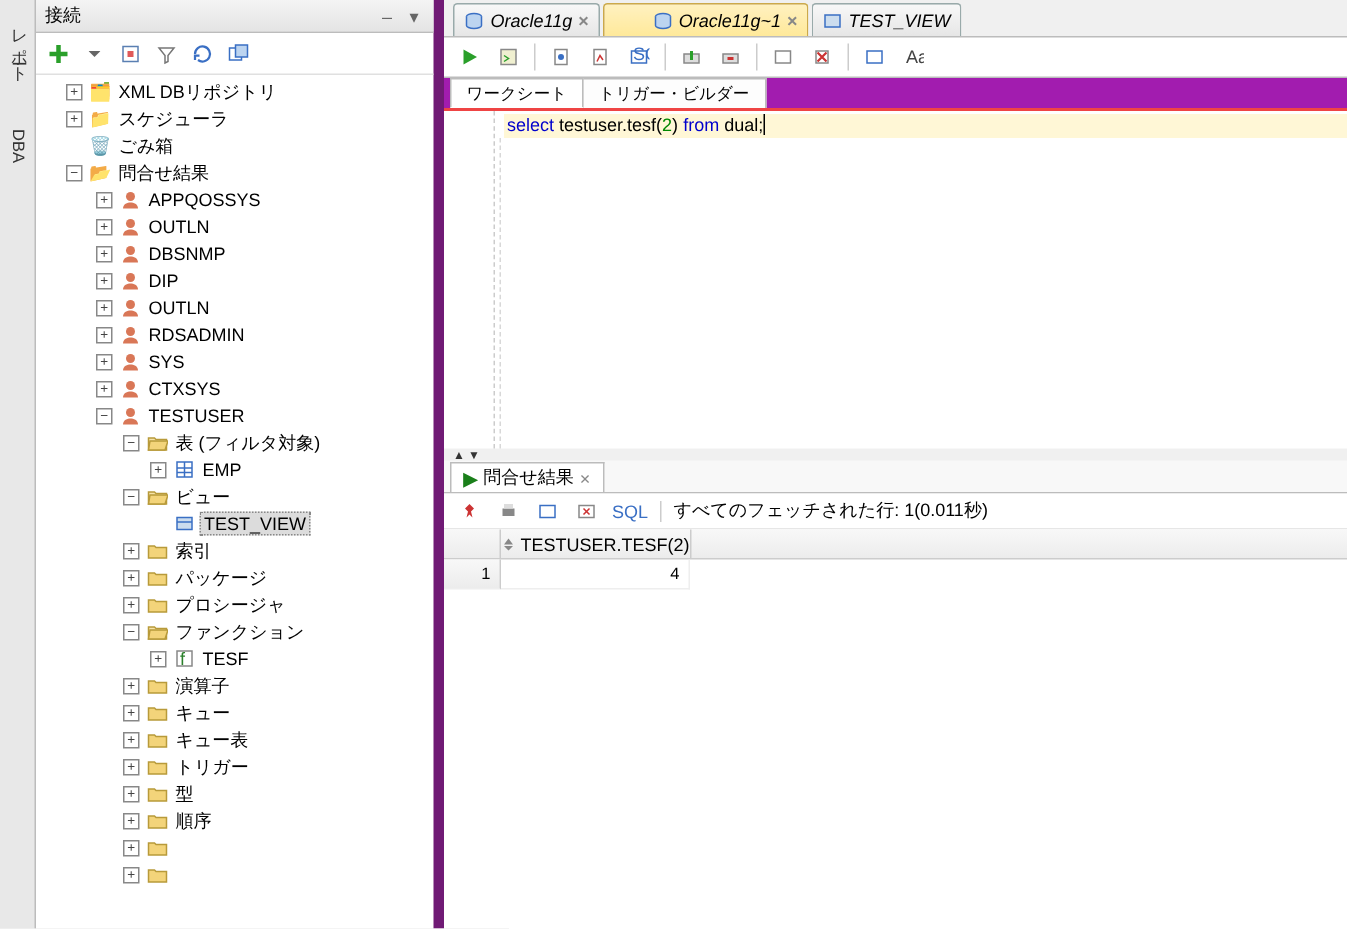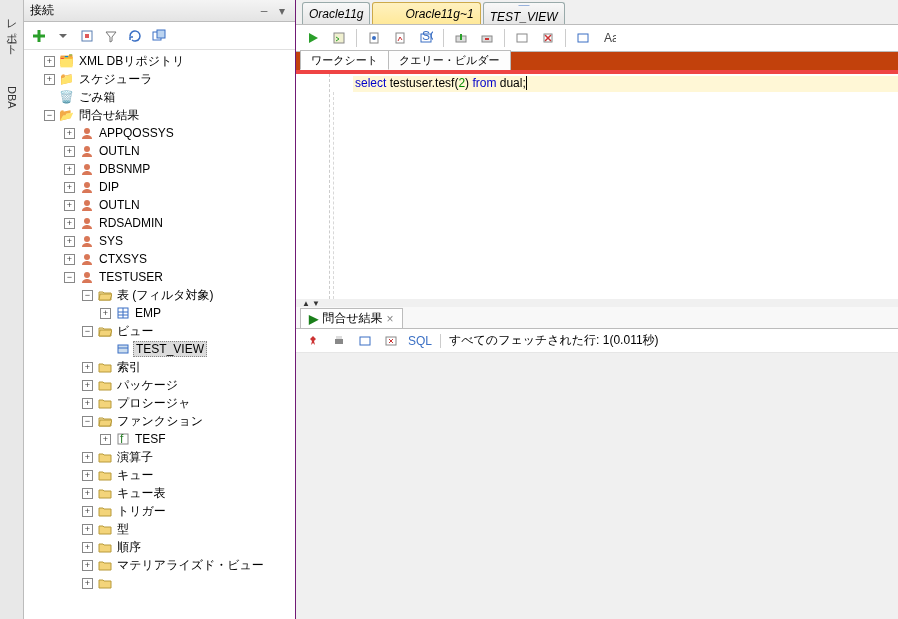--- a/index.html
+++ b/index.html
@@ -1,48 +1,48 @@
 <!DOCTYPE html>
 <html><head>
 <meta charset="utf-8">
 <style>
   * { margin:0; padding:0; box-sizing:border-box; font-family:"Meiryo","MS PGothic",sans-serif; font-size:12px; }
   body { background:#f0f0f0; width:898px; height:619px; overflow:hidden; display:flex; }
   .vtab-bar { width:24px; background:#e8e8e8; border-right:1px solid #bcbcbc; display:flex; flex-direction:column; align-items:center; padding-top:8px; gap:28px;}
   .vtab { writing-mode:vertical-rl; font-size:11px; color:#333; padding:4px 2px; cursor:pointer;}
-  .left-panel { width:272px; background:#fff; border-right:1px solid #701a75; display:flex; flex-direction:column;}
+  .left-panel { width:272px; background:#fff; border-right:7px solid #701a75; display:flex; flex-direction:column;}
   .panel-hdr { height:22px; background:linear-gradient(#f4f4f4,#e4e4e4); border-bottom:1px solid #bcbcbc; display:flex; align-items:center; padding:0 6px; font-size:11px;}
   .panel-hdr .spacer{flex:1;}
   .panel-hdr .hbtn{width:14px;height:14px;margin-left:4px;display:flex;align-items:center;justify-content:center;color:#666;cursor:pointer;}
   .panel-tb { height:28px; display:flex; align-items:center; gap:6px; padding:0 6px; border-bottom:1px solid #e0e0e0;}
   .tbtn{width:18px;height:18px;display:flex;align-items:center;justify-content:center;cursor:pointer;}
   .tree { flex:1; overflow:auto; padding:2px 0;}
   .tree ul{list-style:none;}
   .tree li{white-space:nowrap;}
   .trow{display:flex;align-items:center;height:18px;gap:2px;cursor:pointer;}
   .exp{width:11px;height:11px;border:1px solid #888;font-size:9px;line-height:9px;text-align:center;color:#444;margin-right:2px;}
   .noexp{width:11px;height:11px;margin-right:2px;}
   .ico{width:16px;height:16px;display:flex;align-items:center;justify-content:center;}
   .lbl{padding:0 2px;}
   .sel{background:#dcdcdc;border:1px dotted #888;}
   .ind1{padding-left:20px;} .ind2{padding-left:40px;} .ind3{padding-left:58px;} .ind4{padding-left:76px;}
   .right-panel{flex:1;display:flex;flex-direction:column;background:#f0f0f0;}
   .ftabs{height:24px;display:flex;align-items:flex-end;padding-left:6px;gap:-1px;}
-  .ftab{height:22px;border:1px solid #9aa;border-bottom:none;border-radius:3px 3px 0 0;background:linear-gradient(#f8f8f8,#e6e6e6);padding:0 6px;display:flex;align-items:center;gap:4px;font-size:11px;cursor:pointer;margin-right:2px;flex-direction:column;}
+  .ftab{height:22px;border:1px solid #9aa;border-bottom:none;border-radius:3px 3px 0 0;background:linear-gradient(#f8f8f8,#e6e6e6);padding:0 6px;display:flex;align-items:center;gap:4px;font-size:11px;cursor:pointer;margin-right:2px;}
   .ftab.act{background:linear-gradient(#fff1c0,#ffe99a);border-color:#cca94a;padding-left:32px;}
   .ftab .x{color:#888;font-weight:bold;cursor:pointer;}
   .ws-tb{height:28px;background:#fff;border-top:1px solid #bcbcbc;border-bottom:1px solid #bcbcbc;display:flex;align-items:center;gap:4px;padding:0 6px;}
   .wsbtn{width:22px;height:22px;display:flex;align-items:center;justify-content:center;border:1px solid transparent;border-radius:2px;cursor:pointer;}
   .sep{width:1px;height:18px;background:#ccc;margin:0 2px;}
-  .subtabs{height:22px;background:#c2410c;display:flex;align-items:flex-end;padding-left:4px;border-bottom:4px solid #ef4444;}
+  .subtabs{height:22px;background:#a21caf;display:flex;align-items:flex-end;padding-left:4px;border-bottom:2px solid #ef4444;}
   .stab{height:20px;border:1px solid #bcbcbc;border-bottom:none;background:#fdfdfd;padding:0 10px;display:flex;align-items:center;font-size:11px;cursor:pointer;margin-right:-1px;}
   .stab.act{background:#fff;border-bottom:1px solid #fff;position:relative;z-index:1;}
   .editor{height:225px;background:#fff;position:relative;}
   .gutter{position:absolute;left:0;top:0;bottom:0;width:34px;border-right:1px dashed #ccc;}
-  .code-line{position:absolute;left:57px;top:2px;height:16px;background:#fff7d6;right:0;font-family:Consolas,monospace;font-size:12px;padding-left:2px;}
+  .code-line{position:absolute;left:40px;top:2px;height:16px;background:#fff7d6;right:0;font-family:Consolas,monospace;font-size:12px;padding-left:2px;}
   .kw{color:#0000cc;}
   .num{color:#008800;}
   .cursor{border-right:1px solid #000;animation:bl 1s step-end infinite;}
   @keyframes bl{50%{border-color:transparent}}
   .dots-row{position:absolute;left:34px;top:18px;bottom:0;width:4px;border-right:1px dashed #d8d8d8;}
   .splitter{height:8px;background:#f0f0f0;display:flex;align-items:center;padding-left:6px;gap:2px;}
   .splitter span{font-size:8px;color:#333;}
   .rtabs{height:22px;background:#f8f8f8;display:flex;align-items:flex-end;padding-left:4px;border-bottom:1px solid #bcbcbc;}
   .rtab{height:20px;border:1px solid #bcbcbc;border-bottom:none;background:#fff;padding:0 8px;display:flex;align-items:center;gap:4px;font-size:11px;}
   .run{color:#1a7f1a;font-weight:bold;}
@@ -427,21 +427,20 @@
                   </div>
                 </li>
                 <li>
                   <div class="trow ind3">
                     <span class="exp">+</span>
                     <span class="ico">
                       <svg width="14" height="14">
                         <path d="M1 4h4l1 1h7v7H1z" fill="#f3d47a" stroke="#b89a3a"></path>
                       </svg>
                     </span>
-                    <span class="lbl">マテリアライズド・ビュー</span>
                   </div>
                 </li>
                 <li>
                   <div class="trow ind3">
                     <span class="exp">+</span>
                     <span class="ico">
                       <svg width="14" height="14">
                         <path d="M1 4h4l1 1h7v7H1z" fill="#f3d47a" stroke="#b89a3a"></path>
                       </svg>
                     </span>
@@ -543,21 +542,21 @@
         </svg>
       </span>
     <span class="wsbtn">
         <svg width="14" height="14">
           <text x="2" y="11" font-size="10" fill="#444">Aa</text>
         </svg>
       </span>
   </div>
   <div class="subtabs">
     <div class="stab act">ワークシート</div>
-    <div class="stab">クエリー・ビルダー</div>
+    <div class="stab">トリガー・ビルダー</div>
   </div>
   <div class="editor">
     <div class="gutter"></div>
     <div class="dots-row"></div>
     <div class="code-line">
       <span class="kw">select</span><span> testuser.tesf(</span><span class="num">2</span><span>) </span><span class="kw">from</span><span> dual;</span><span class="cursor"></span>
     </div>
   </div>
   <div class="splitter">
       <span>▲</span>
@@ -590,13 +589,28 @@
     <span class="ico-btn">
         <svg width="14" height="14">
           <rect x="2" y="3" width="10" height="8" fill="#fff" stroke="#888"></rect>
           <path d="M5 5l4 4M9 5l-4 4" stroke="#c33"></path>
         </svg>
       </span>
     <span class="sql-lbl">SQL</span>
     <span class="vsep"></span>
     <span>すべてのフェッチされた行: 1(0.011秒)</span>
   </div>
+  <div class="res-grid">
+    <div class="grid-head">
+      <div class="gh-cell gh-row"></div>
+      <div class="gh-cell gh-col">
+        <svg width="10" height="10">
+            <path d="M5 1l3 4h-6z M5 9l-3-3h6z" fill="#888"></path>
+          </svg>
+        <span>TESTUSER.TESF(2)</span>
+      </div>
+    </div>
+    <div class="grid-row">
+      <div class="gr-hd">1</div>
+      <div class="gr-cell">4</div>
+    </div>
+  </div>
 </div>
 
 </body></html>

